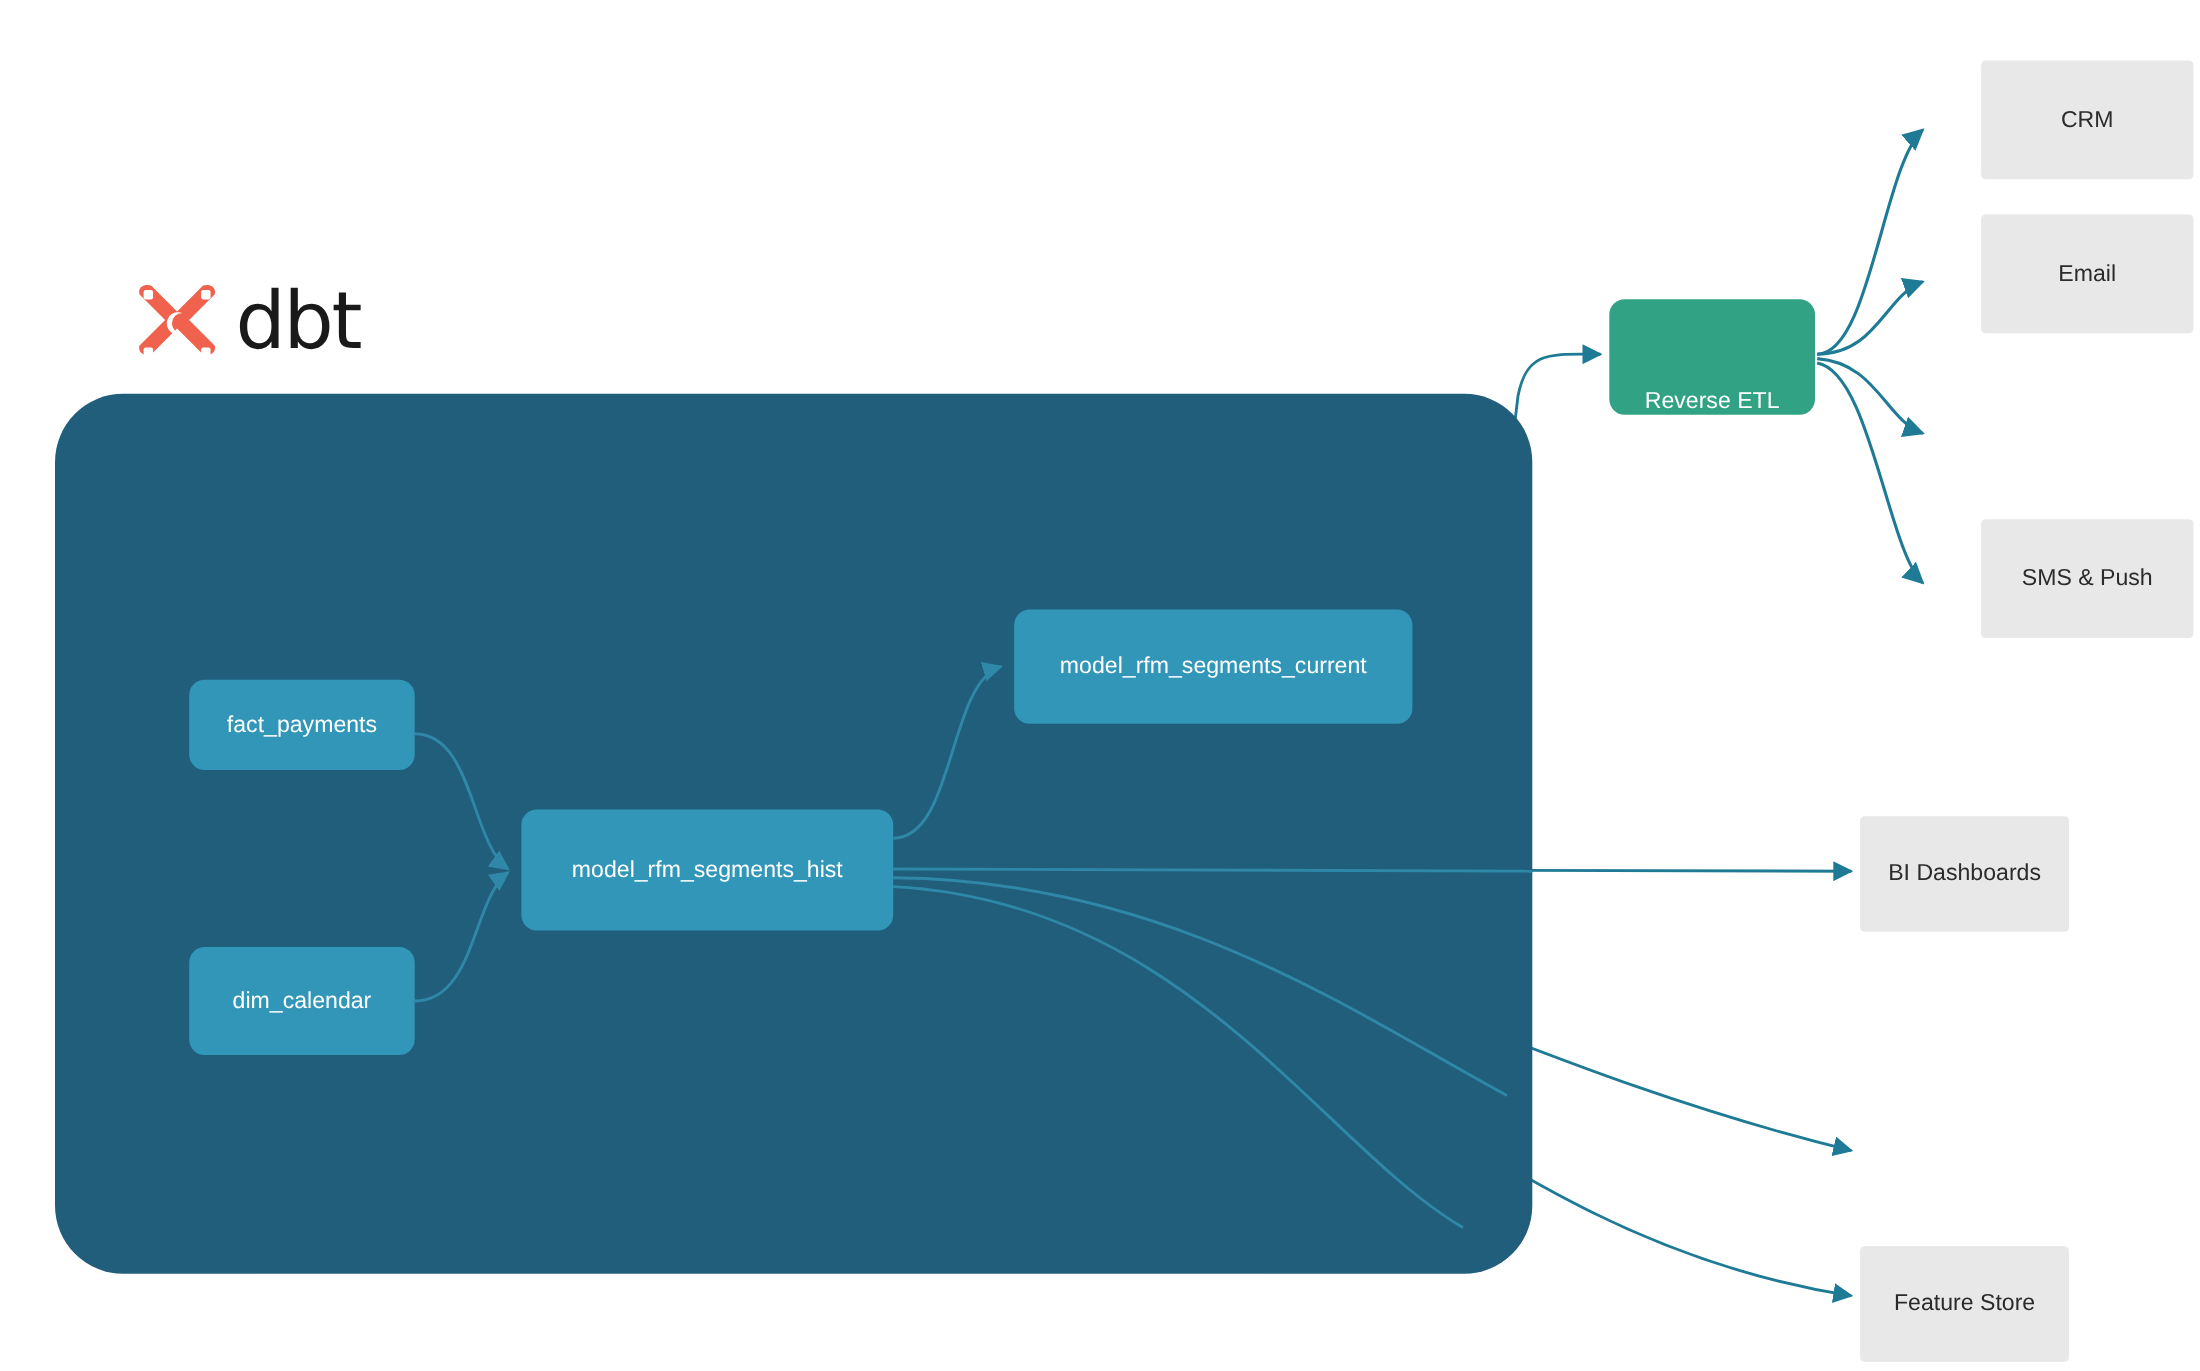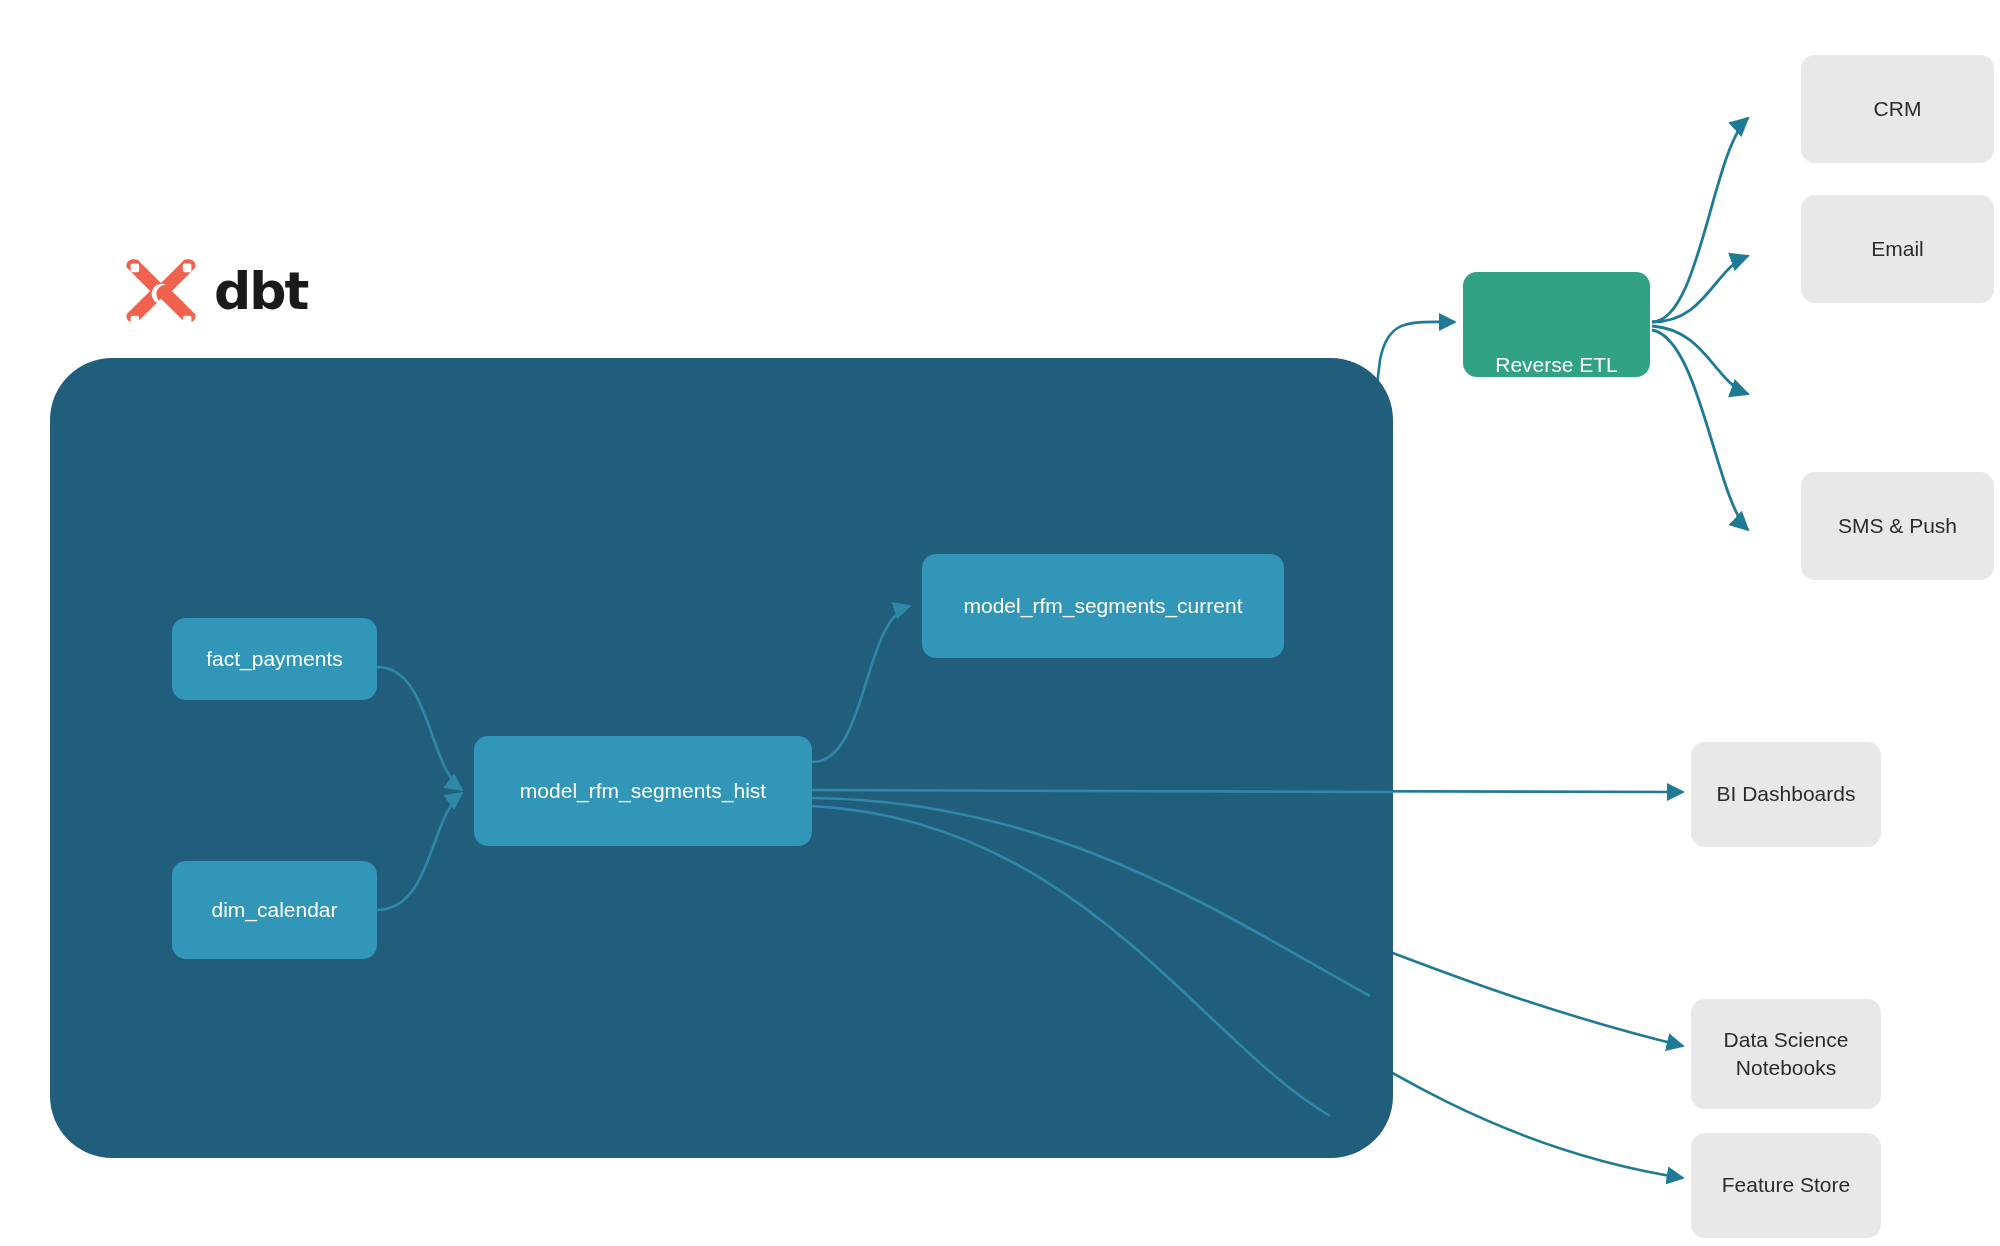--- a/index.html
+++ b/index.html
@@ -47,22 +47,22 @@
     align-items: center;
     gap: 14px;
   }
   #dbt-logo .mark {
     width: 78px;
     height: 78px;
     display: block;
   }
   #dbt-logo .wordmark {
     font-family: "DejaVu Sans", sans-serif;
-    font-size: 52px;
-    font-weight: 700;
+    font-size: 72px;
+    font-weight: 400;
     letter-spacing: -2px;
     color: #1a1a1a;
     line-height: 1;
     margin-top: -6px;
   }
 
   
   #dbt-container {
     position: absolute;
     left: 50px;
@@ -107,21 +107,21 @@
     align-items: flex-end;
     justify-content: center;
     font-size: 21px;
     text-align: center;
   }
 
   
   .dest-node {
     position: absolute;
     background: #e8e8e8;
-    border-radius: 14px;
+    border-radius: 4px;
     color: #2b2b2b;
     display: flex;
     align-items: center;
     justify-content: center;
     text-align: center;
     font-size: 21px;
     line-height: 1.35;
     box-sizing: border-box;
     padding: 0 12px;
   }
@@ -243,22 +243,18 @@
 
 
   <div class="dest-node" id="dest-sms-push">
     <span>SMS &amp; Push</span>
   </div>
 
   <div class="dest-node" id="dest-bi-dashboards">
     <span>BI Dashboards</span>
   </div>
 
-  <div class="dest-node" id="dest-ds-notebooks">
-    <span style="white-space: pre-line;">Data Science
-Notebooks</span>
-  </div>
 
   <div class="dest-node" id="dest-feature-store">
     <span>Feature Store</span>
   </div>
 
 </div>
 
 </body></html>

